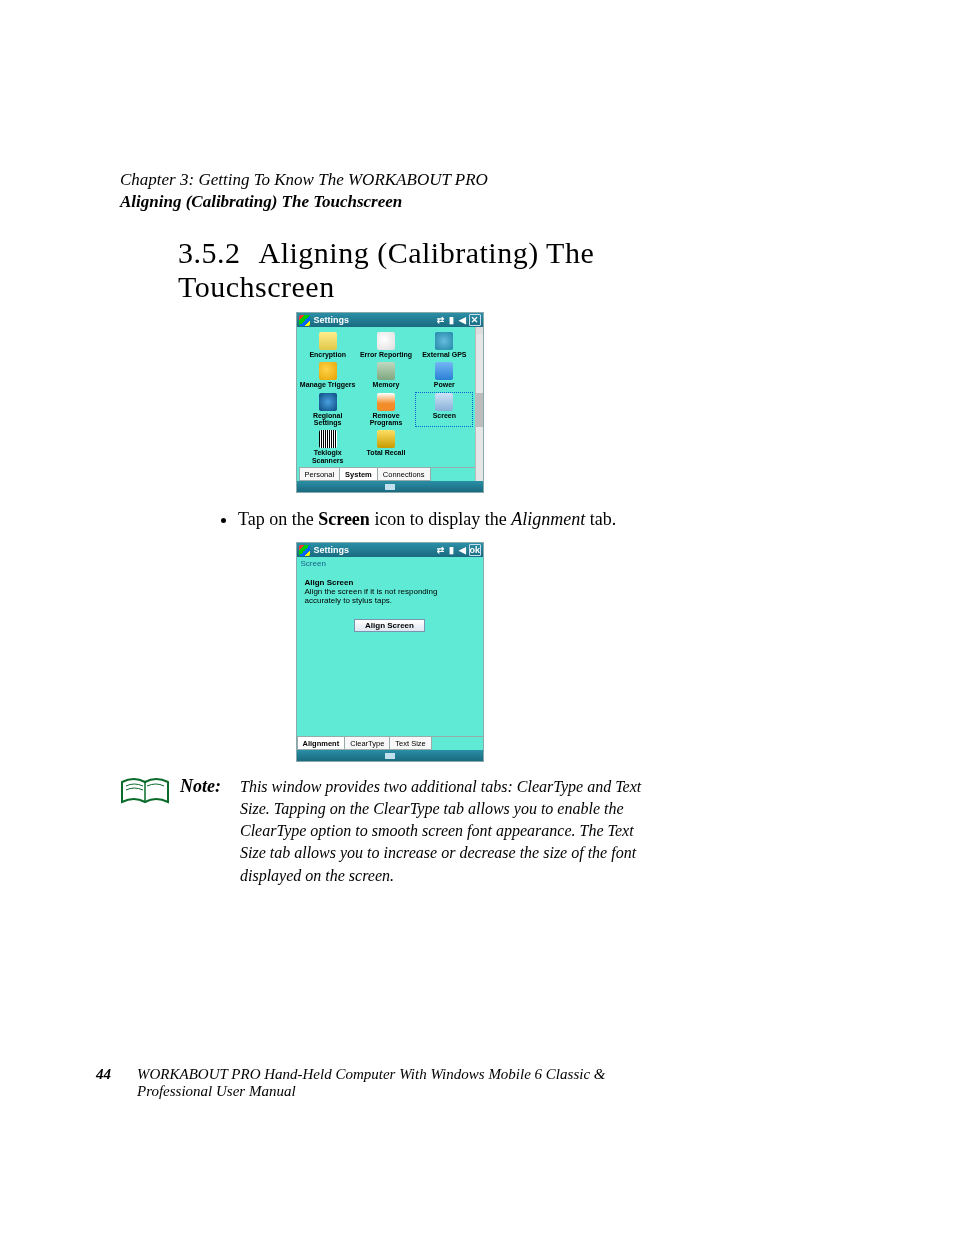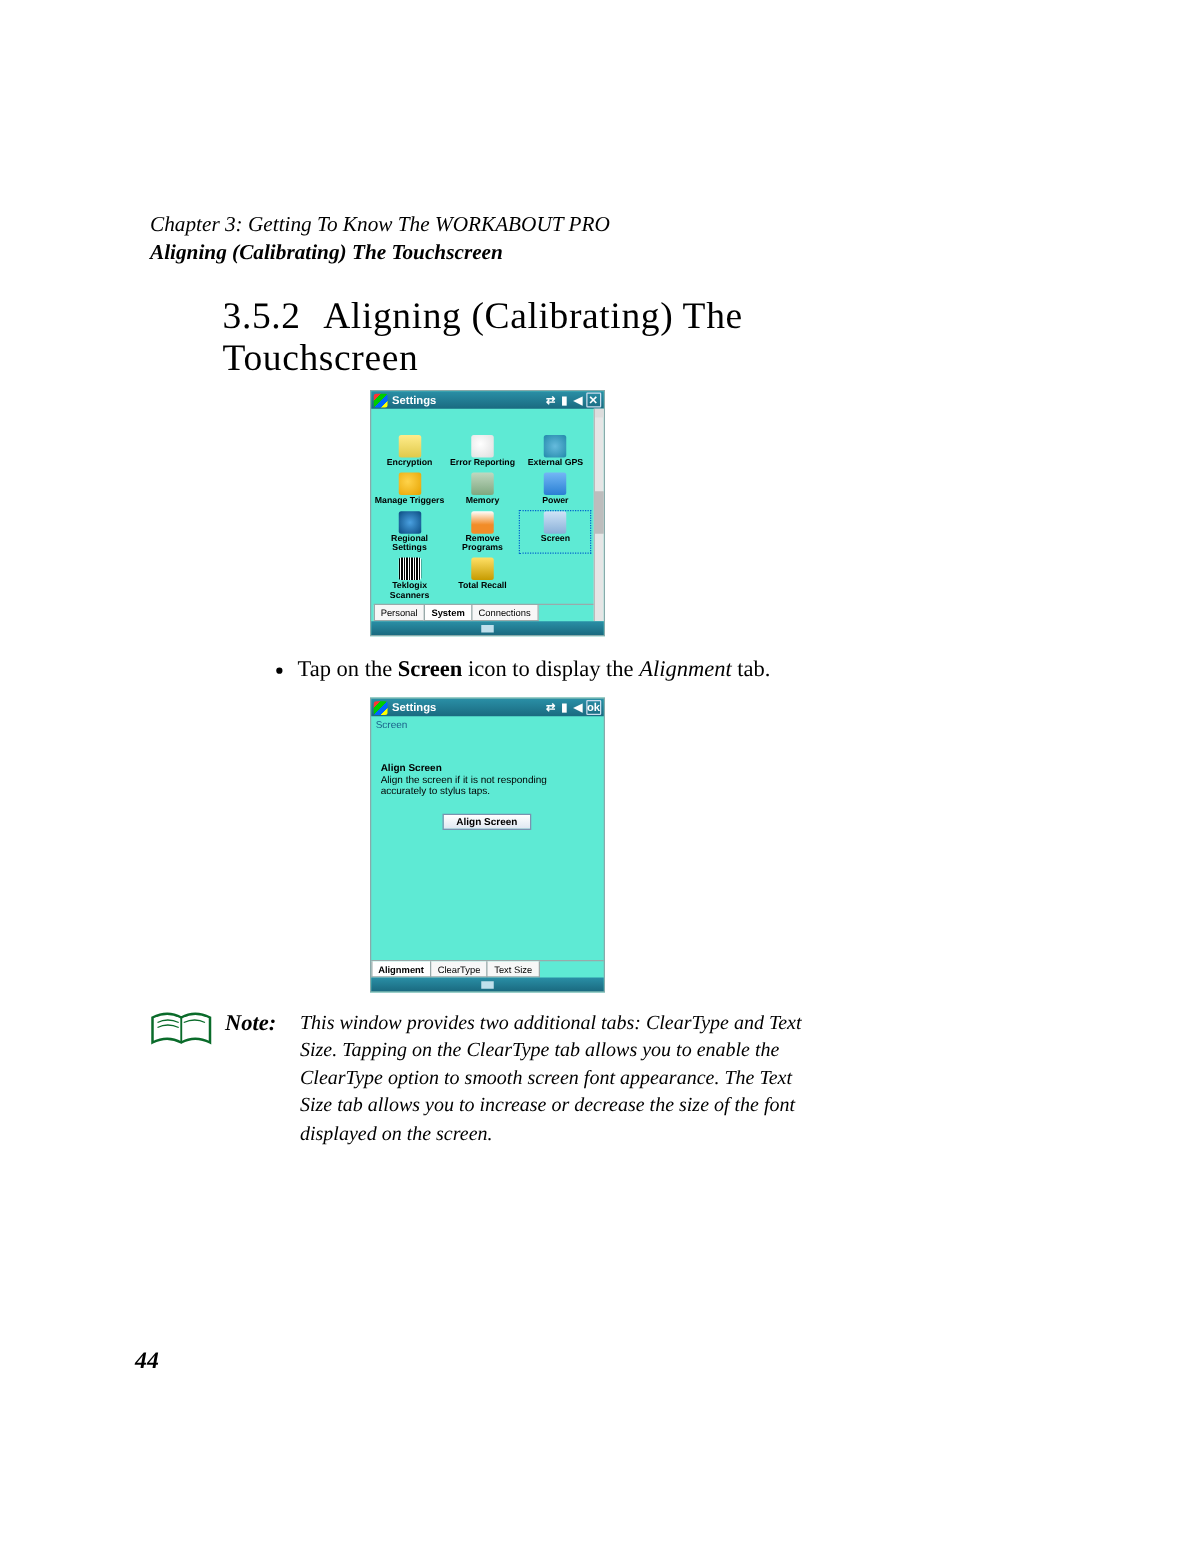--- a/index.html
+++ b/index.html
@@ -86,21 +86,21 @@
     width: 10px; height: 10px;
     margin-left: 1px;
     color: #fff;
     text-align: center;
     font-size: 9px;
     line-height: 10px;
   }
   .ticon.box { border: 1px solid #cde; border-radius: 1px; }
   .device .body {
     position: relative;
-    padding: 20px 2px 0 2px;
+    padding: 4px 2px 0 2px;
   }
   .scroll {
     position: absolute;
     right: 0; top: 0; bottom: 0;
     width: 7px;
     background: #e6e6e6;
     border-left: 1px solid #bbb;
   }
   .scroll .arrow { height: 7px; background:#ddd; }
   .scroll .thumb {
@@ -200,27 +200,27 @@
     width: 50px;
     flex-shrink: 0;
   }
   .note-text {
     font-style: italic;
     font-size: 16px;
     line-height: 1.38;
   }
   .page-footer {
     position: absolute;
-    left: 108px;
+    left: 96px;
     right: 110px;
     bottom: 135px;
     display: flex;
     align-items: baseline;
     font-style: italic;
-    font-size: 19px;
+    font-size: 15px;
   }
   .page-no {
     font-weight: bold;
     margin-right: 26px;
     font-style: italic;
   }
 </style>
 </head>
 <body>
 
@@ -346,15 +346,16 @@
       <path d="M2 6 Q14 0 25 6 Q36 0 48 6 L48 26 Q36 20 25 26 Q14 20 2 26 Z" fill="#fff" stroke="#0a6b2a" stroke-width="2"></path>
       <path d="M25 6 L25 26" stroke="#0a6b2a" stroke-width="1.5"></path>
       <path d="M6 10 Q14 6 23 10 M6 14 Q14 10 23 14 M27 10 Q36 6 44 10" stroke="#0a6b2a" stroke-width="1" fill="none"></path>
     </svg>
     <div class="note-label">Note:</div>
     <div class="note-text">This window provides two additional tabs: ClearType and Text Size. Tapping on the ClearType tab allows you to enable the ClearType option to smooth screen font appearance. The Text Size tab allows you to increase or decrease the size of the font displayed on the screen.</div>
   </div>
 
   <div class="page-footer">
     <span class="page-no">44</span>
+    <span>WORKABOUT PRO Hand-Held Computer With Windows Mobile 6 Classic &amp; Professional User Manual</span>
   </div>
 
 </div>
 
 </body></html>

